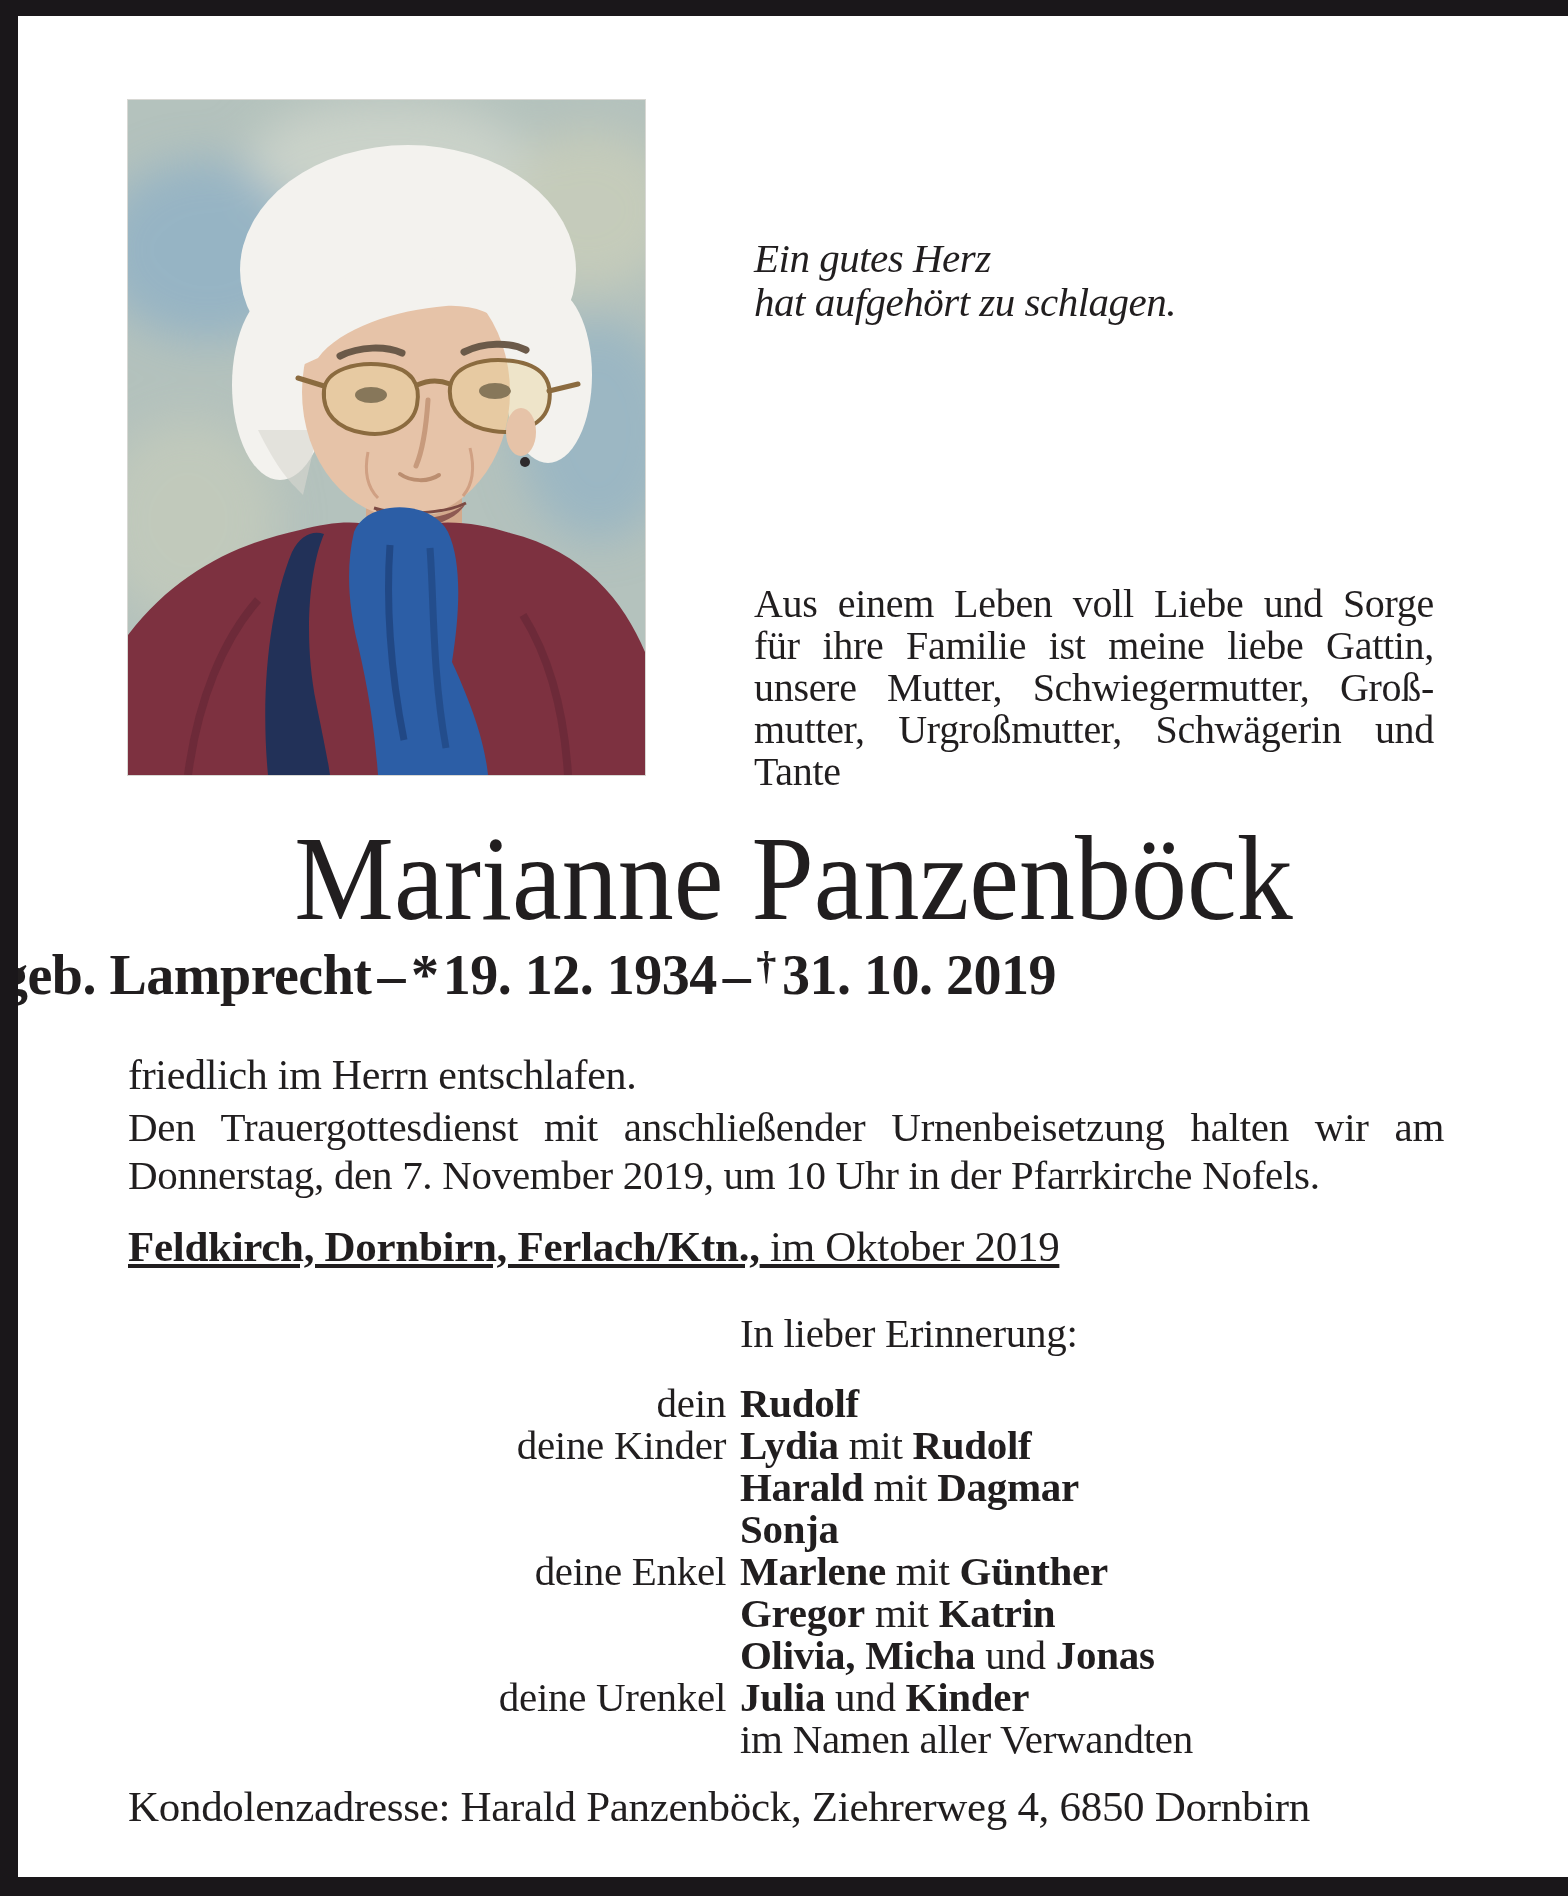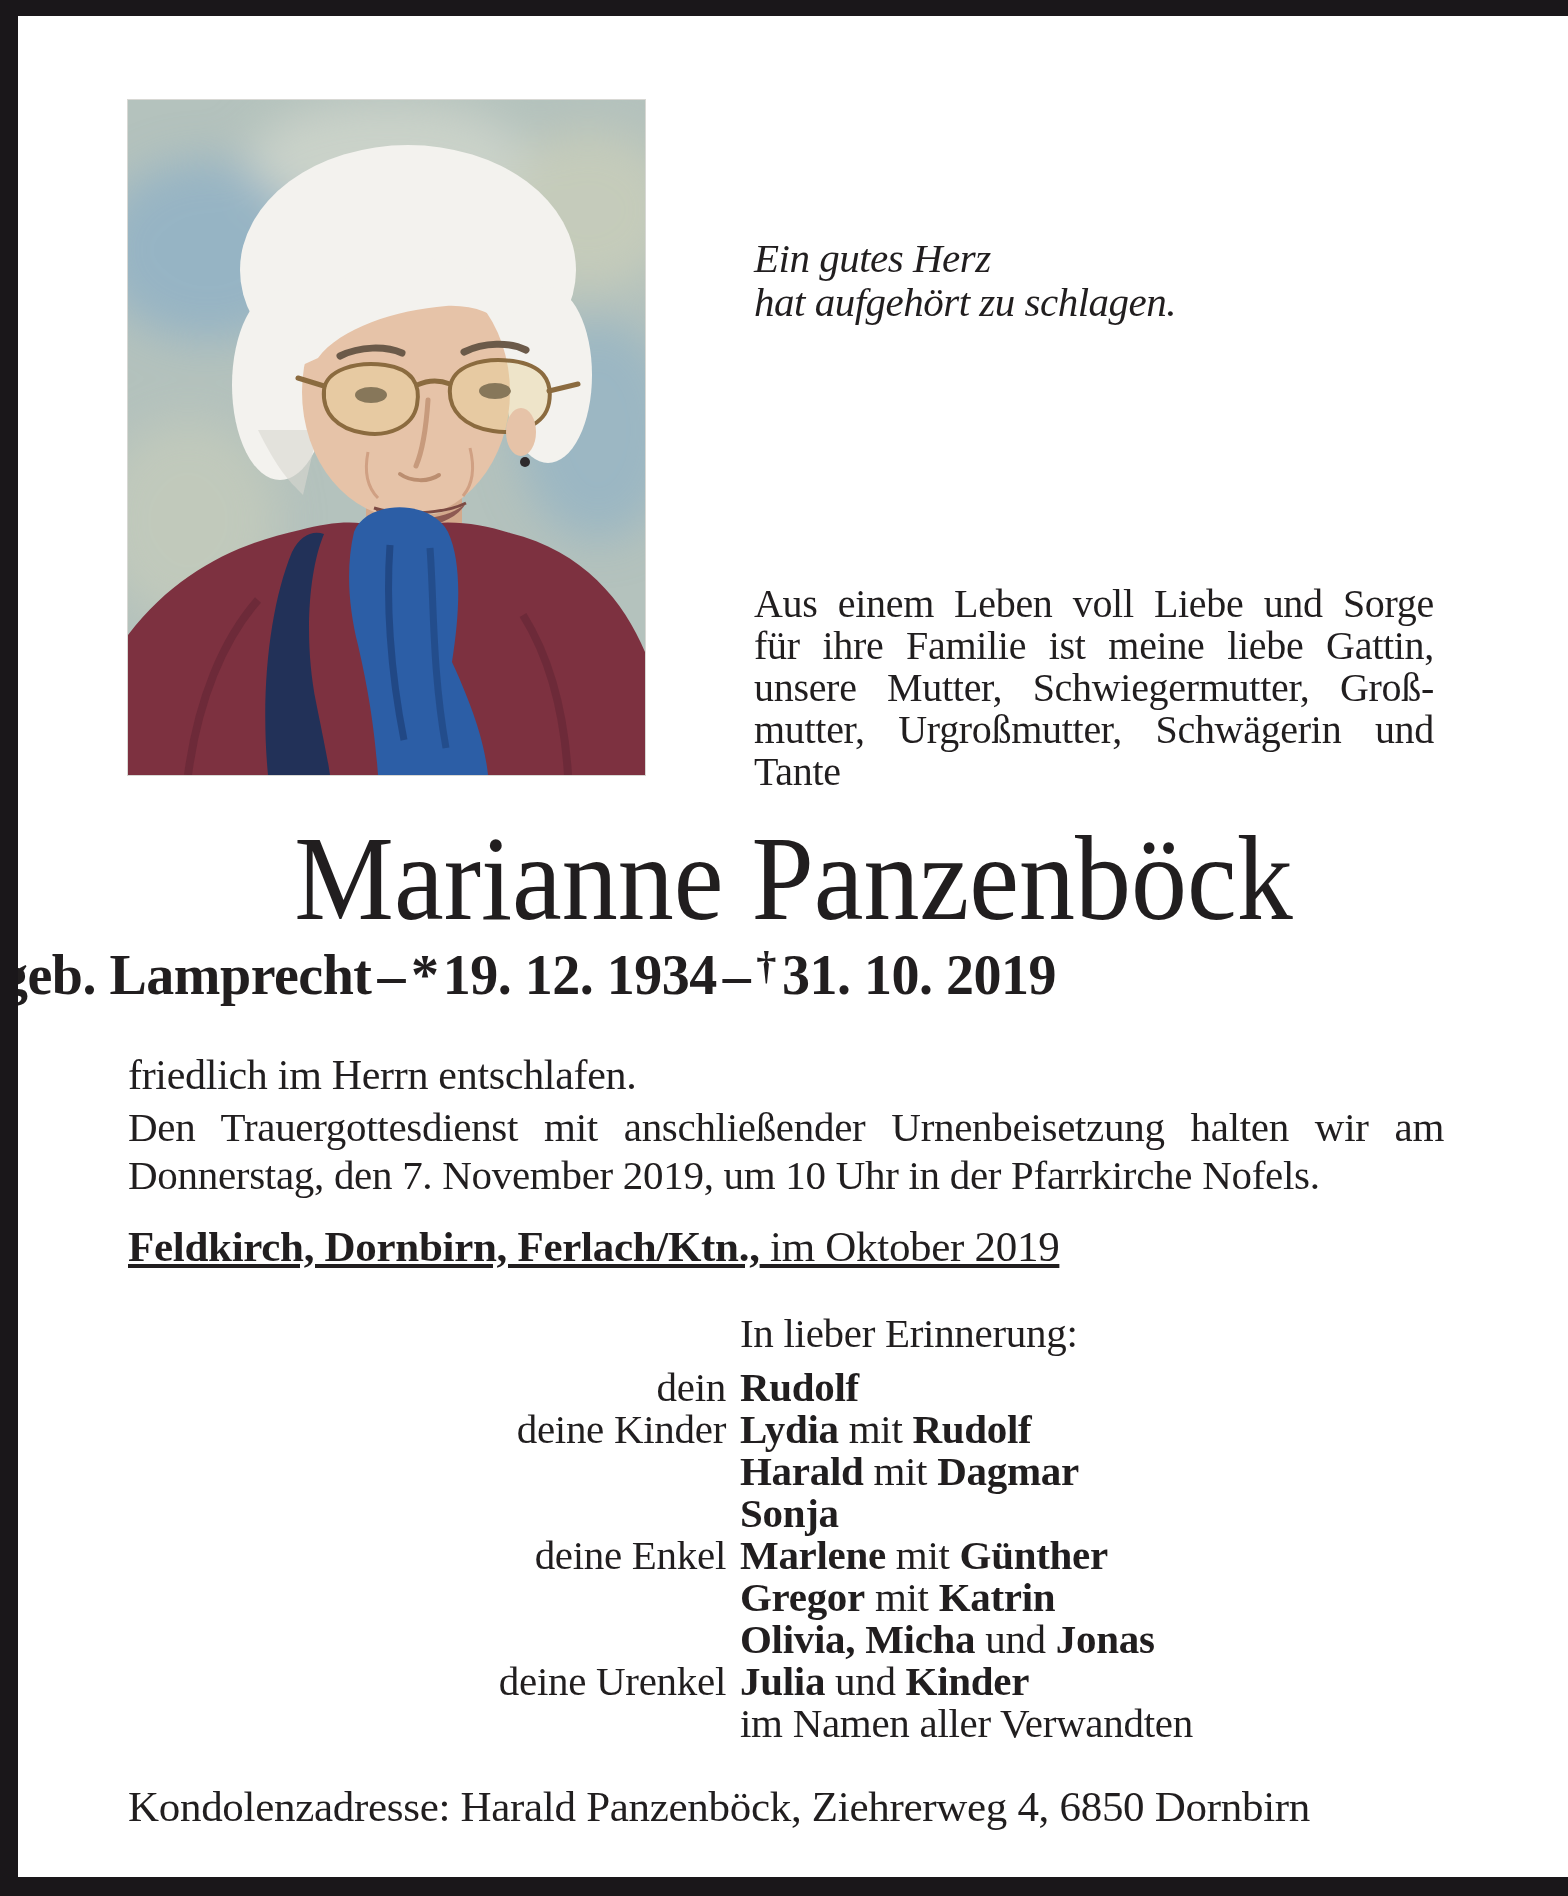--- a/index.html
+++ b/index.html
@@ -121,21 +121,21 @@
     position: absolute;
     left: 128px;
     top: 1312px;
     width: 1320px;
     font-size: 41px;
     line-height: 42px;
     letter-spacing: -0.3px;
   }
   .mem-heading {
     margin-left: 612px;
-    margin-bottom: 12px;
+    margin-bottom: 28px;
   }
   .mem-row { display: flex; }
   .mem-label {
     flex: 0 0 598px;
     width: 598px;
     text-align: right;
   }
   .mem-names { margin-left: 14px; }
   .mem-names .b { font-weight: bold; }
 

